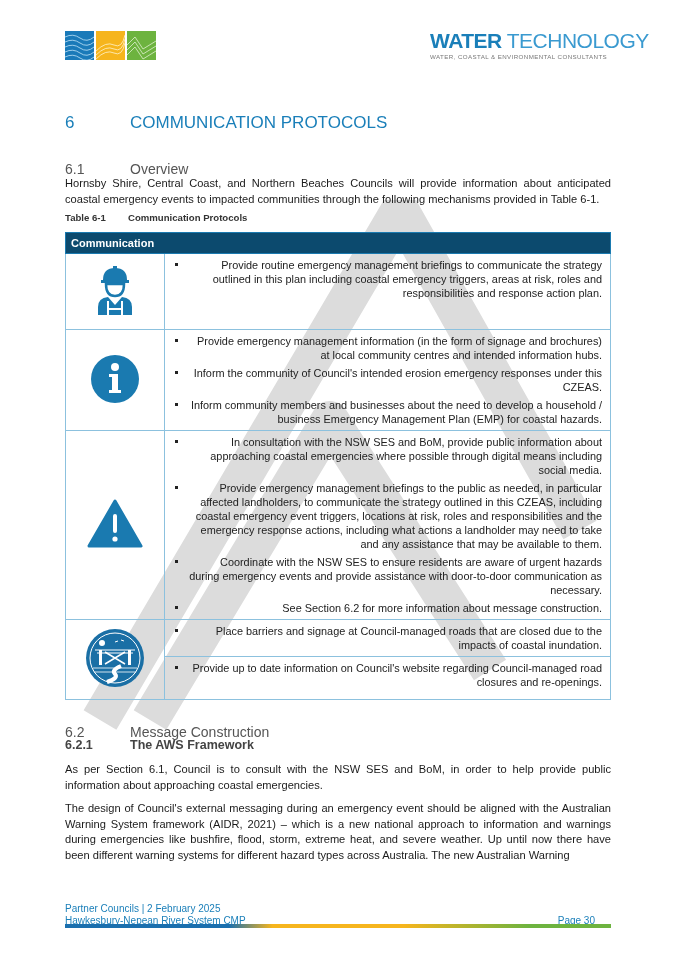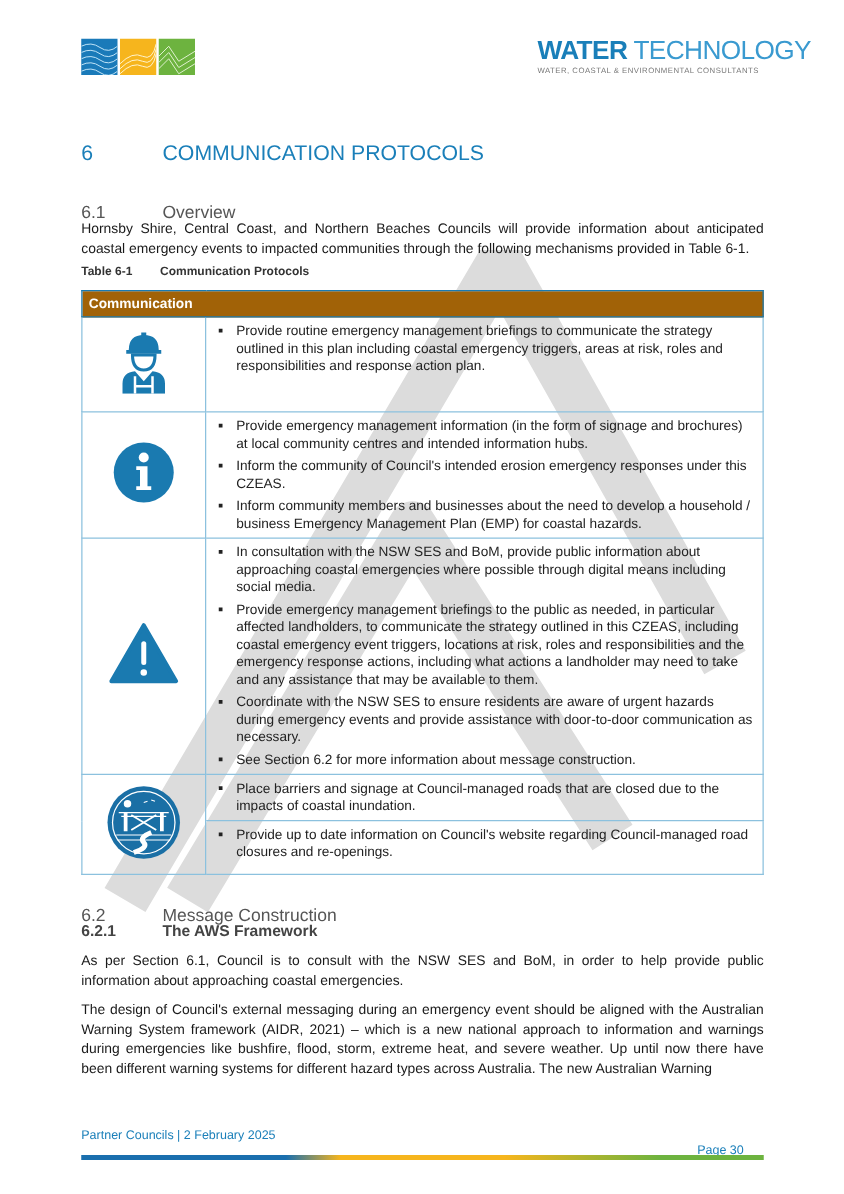--- a/index.html
+++ b/index.html
@@ -18,25 +18,25 @@
 
   .h1 { position: absolute; left: 65px; top: 113px; font-size: 17px; color: #1a7fb9; }
   .h1 .num { display: inline-block; width: 65px; }
   .h2 { position: absolute; left: 65px; top: 145px; font-size: 14px; color: #555; }
   .h2 .num { display: inline-block; width: 65px; margin-top: 16px; }
   .para { position: absolute; left: 65px; width: 546px; font-size: 11.1px; line-height: 15.5px; text-align: justify; color: #1a1a1a; }
   .caption { position: absolute; left: 65px; top: 212px; font-size: 9.6px; font-weight: bold; color: #333; }
   .caption .num { display: inline-block; width: 63px; }
 
   table.proto { position: absolute; left: 65px; top: 232px; width: 546px; border-collapse: collapse; font-size: 10.9px; line-height: 14px; }
-  table.proto th { background: #a16207; color: #fff; text-align: left; font-weight: bold; font-size: 11px; padding: 3px 5px; height: 13px; border: 1px solid #1a7ab0; }
+  table.proto th { background: #0c4a6e; color: #fff; text-align: left; font-weight: bold; font-size: 11px; padding: 3px 5px; height: 13px; border: 1px solid #1a7ab0; }
   table.proto td { border: 1px solid #8cc1de; vertical-align: top; padding: 0; }
   table.proto td.icon-cell { width: 98px; text-align: center; vertical-align: middle; }
   table.proto td.text-cell { padding: 4px 8px 4px 6px; }
-  ul.bl { margin: 0; padding: 0; list-style: none; }
+  ul.bl { margin: 0; padding: 0; list-style: none; text-align: right; }
   ul.bl li { position: relative; padding-left: 18px; margin-bottom: 4px; color: #222; }
   ul.bl li::before { content: ""; position: absolute; left: 4px; top: 5px; width: 3px; height: 3px; background: #222; }
   ul.bl li:last-child { margin-bottom: 0; }
 
   .h2b { position: absolute; left: 65px; top: 724px; font-size: 14px; color: #555; }
   .h2b .num { display: inline-block; width: 65px; }
   .h3 { position: absolute; left: 65px; top: 738px; font-size: 12.5px; font-weight: bold; color: #444; }
   .h3 .num { display: inline-block; width: 65px; }
 
   .footer { position: absolute; left: 65px; top: 903px; width: 546px; font-size: 10px; color: #1a7fb9; line-height: 12px; }
@@ -200,17 +200,18 @@
     </div>
     <div class="h3">
       <span class="num">6.2.1</span><span>The AWS Framework</span>
     </div>
 
     <div class="para" style="top:762px;">As per Section 6.1, Council is to consult with the NSW SES and BoM, in order to help provide public information about approaching coastal emergencies.</div>
     <div class="para" style="top:801px;">The design of Council's external messaging during an emergency event should be aligned with the Australian Warning System framework (AIDR, 2021) – which is a new national approach to information and warnings during emergencies like bushfire, flood, storm, extreme heat, and severe weather. Up until now there have been different warning systems for different hazard types across Australia. The new Australian Warning</div>
 
     <div class="footer">
       <div>Partner Councils | 2 February 2025</div>
+      <div>Hawkesbury-Nepean River System CMP</div>
       <div class="page-no">Page 30</div>
     </div>
     <div class="footer-bar"></div>
   </div>
 </div>
 
 </body></html>

